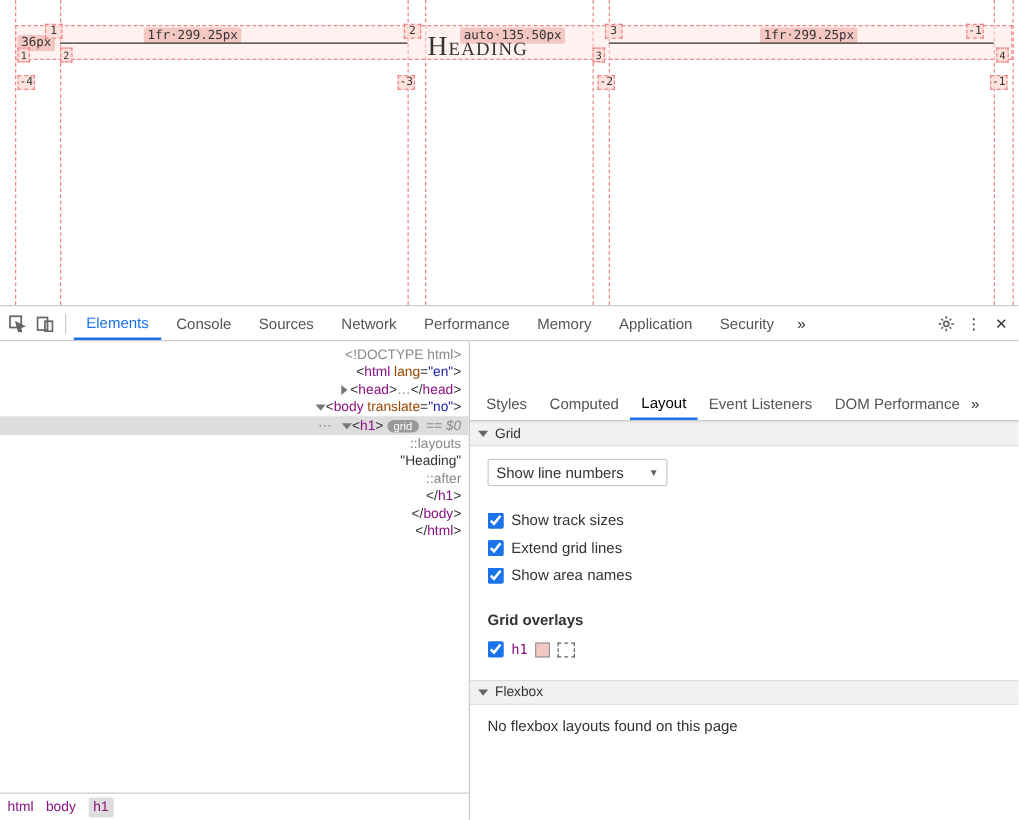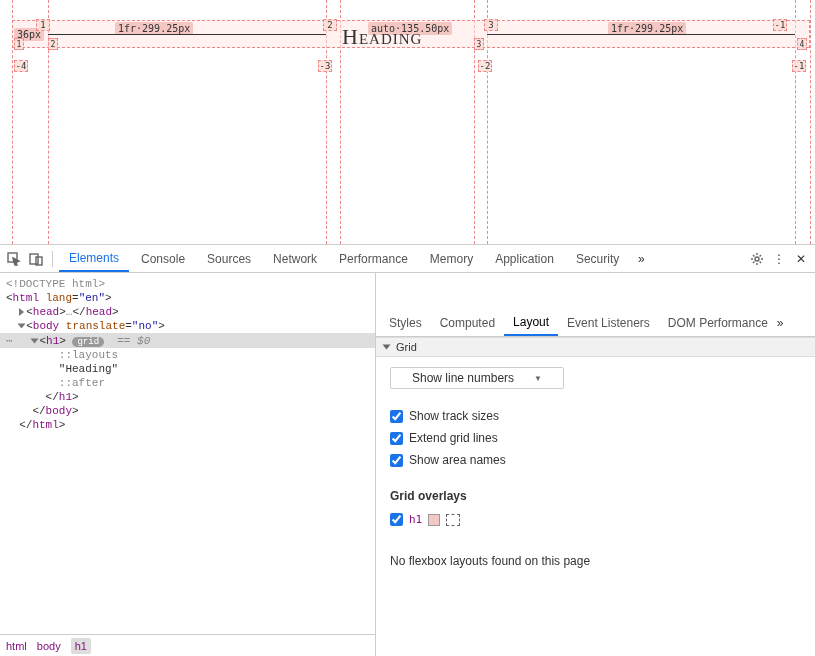--- a/index.html
+++ b/index.html
@@ -12,21 +12,21 @@
 .hr-line { position: absolute; height: 1px; background: #333; }
 
 .devtools { flex: 1; display: flex; flex-direction: column; border-top: 1px solid #ccc; }
 .dt-tabbar { display: flex; align-items: center; height: 28px; border-bottom: 1px solid #ccc; padding: 0 4px; gap: 2px; }
 .dt-tabbar .iconbtn { width: 20px; height: 20px; display: flex; align-items: center; justify-content: center; cursor: pointer; }
 .dt-tab { padding: 0 10px; height: 27px; display: flex; align-items: center; cursor: pointer; color: #555; }
 .dt-tab.active { color: #1a73e8; border-bottom: 2px solid #1a73e8; }
 .dt-spacer { flex: 1; }
 .dt-body { flex: 1; display: flex; min-height: 0; }
 .dt-left { width: 376px; display: flex; flex-direction: column; border-right: 1px solid #ccc; }
-.dom-tree { flex: 1; font-family: Liberation Mono, monospace; font-size: 11px; padding: 4px 0; overflow: auto; }
+.dom-tree { flex: 1; font-family: Liberation Sans, sans-serif; font-size: 11px; padding: 4px 0; overflow: auto; text-align: right; }
 .dom-line { white-space: pre; padding: 1px 6px; }
 .dom-line.sel { background: #ddd; }
 .tag { color: #881280; }
 .attr { color: #994500; }
 .val { color: #1a1aa6; }
 .pseudo { color: #888; }
 .badge-grid { background: #999; color: #fff; border-radius: 7px; padding: 0 5px; font-size: 9px; }
 .eq0 { color: #888; font-style: italic; }
 .triangle { display: inline-block; width: 0; height: 0; border-top: 4px solid transparent; border-bottom: 4px solid transparent; border-left: 5px solid #777; margin-right: 2px; vertical-align: middle; }
 .triangle.down { transform: rotate(90deg); }
@@ -35,21 +35,21 @@
 .crumbs .crumb { color: #881280; cursor: pointer; }
 .crumbs .crumb.active { background: #ddd; padding: 2px 4px; border-radius: 2px; }
 
 .dt-right { flex: 1; display: flex; flex-direction: column; overflow: auto; }
 .side-tabs { display: flex; align-items: center; height: 28px; border-bottom: 1px solid #ccc; padding: 0 4px; margin-top: 36px; }
 .side-tab { padding: 0 9px; height: 27px; display: flex; align-items: center; cursor: pointer; color: #555; font-size: 12px; }
 .side-tab.active { color: #000000; border-bottom: 2px solid #1a73e8; }
 .section-header { background: #f1f1f1; border-top: 1px solid #ddd; border-bottom: 1px solid #ddd; padding: 3px 8px; font-size: 11px; display: flex; align-items: center; gap: 4px; }
 .section-body { padding: 10px 14px; font-size: 12px; }
 .section-body h4 { font-size: 12px; font-weight: bold; margin-bottom: 10px; }
-.select-box { border: 1px solid #ccc; padding: 3px 21px; display: inline-flex; align-items: center; gap: 20px; cursor: pointer; border-radius: 2px; margin-bottom: 12px; font-size: 12px; }
+.select-box { border: 1px solid #ccc; padding: 3px 6px; display: inline-flex; align-items: center; gap: 20px; cursor: pointer; border-radius: 2px; margin-bottom: 12px; font-size: 12px; }
 .chev { font-size: 8px; color: #666; }
 .check-row { display: flex; align-items: center; gap: 6px; margin: 8px 0; }
 .check-row input { width: 13px; height: 13px; accent-color: #1a73e8; }
 .swatch { width: 12px; height: 12px; background: #f4c7c3; border: 1px solid #999; }
 .dashed-box { width: 14px; height: 12px; border: 1px dashed #666; }
 .h1label { color: #881280; font-family: Menlo, monospace; font-size: 11px; }
 .tri-sec { display: inline-block; width: 0; height: 0; border-top: 4px solid transparent; border-bottom: 4px solid transparent; border-left: 5px solid #666; transform: rotate(90deg); margin-right: 3px; }
 svg.ico { stroke: #666; fill: none; stroke-width: 1.4; }
 </style>
 </head>
@@ -184,18 +184,22 @@
 
         <h4 style="margin-top:22px;">Grid overlays</h4>
         <div class="check-row">
           <input type="checkbox" checked="" style="">
           <span class="h1label">h1</span>
           <span class="swatch"></span>
           <span class="dashed-box"></span>
         </div>
       </div>
 
+      <div class="section-header">
+          <span class="tri-sec"></span>
+          <span>Flexbox</span>
+        </div>
       <div class="section-body">
         <div style="color:#333;">No flexbox layouts found on this page</div>
       </div>
     </div>
   </div>
 </div>
 
 </body></html>

